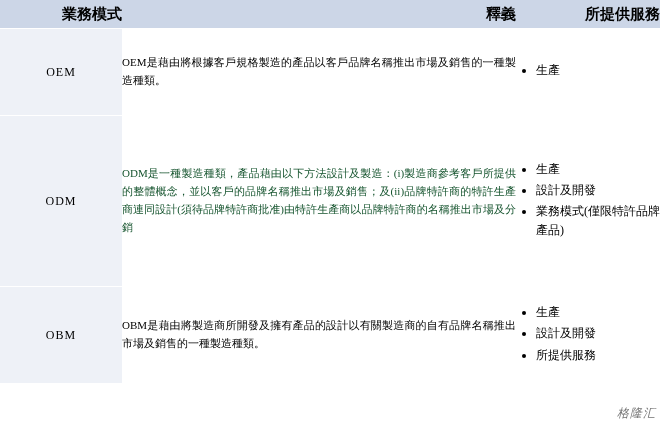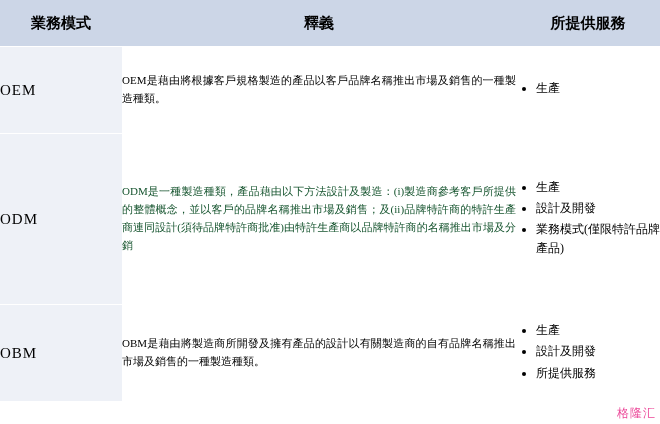--- a/index.html
+++ b/index.html
@@ -22,35 +22,36 @@
   }
   table.biz-table th,
   table.biz-table td {
     vertical-align: middle;
     padding: 0;
   }
   thead th {
     background: #ccd6e7;
     font-weight: bold;
     font-size: 15px;
-    text-align: center;
-    height: 46px;
+    text-align: right;
+    height: 28px;
     padding: 0 10px;
     font-family: "Liberation Serif", serif;
   }
   col.c-mode { width: 122px; }
   col.c-def  { width: 394px; }
   col.c-serv { width: 144px; }
 
   tbody tr td {
     border-top: 1px solid #ffffff;
   }
   td.mode-cell {
     background: #eef1f7;
-    font-size: 15px;
+    text-align: center;
+    font-size: 12px;
     letter-spacing: 1px;
   }
   td.def-cell {
     background: #ffffff;
     font-size: 11px;
     line-height: 1.62;
     padding: 8px 14px 8px 10px;
     text-align: justify;
     font-family: Liberation Serif, serif;
   }
@@ -71,24 +72,25 @@
   .red-text { color: #14532d; }
   .row-oem td { height: 86px; }
   .row-odm td { height: 170px; }
   .row-obm td { height: 96px; }
 
   .watermark {
     position: absolute;
     right: 4px;
     bottom: 2px;
     font-size: 12px;
-    color: #ec4899;
+    color: #737373;
     letter-spacing: 1px;
     font-family: "Liberation Sans", sans-serif;
     user-select: none;
+    font-style: italic;
   }
 </style>
 </head>
 <body>
 
 <table class="biz-table">
   <colgroup>
     <col class="c-mode">
     <col class="c-def">
     <col class="c-serv">

